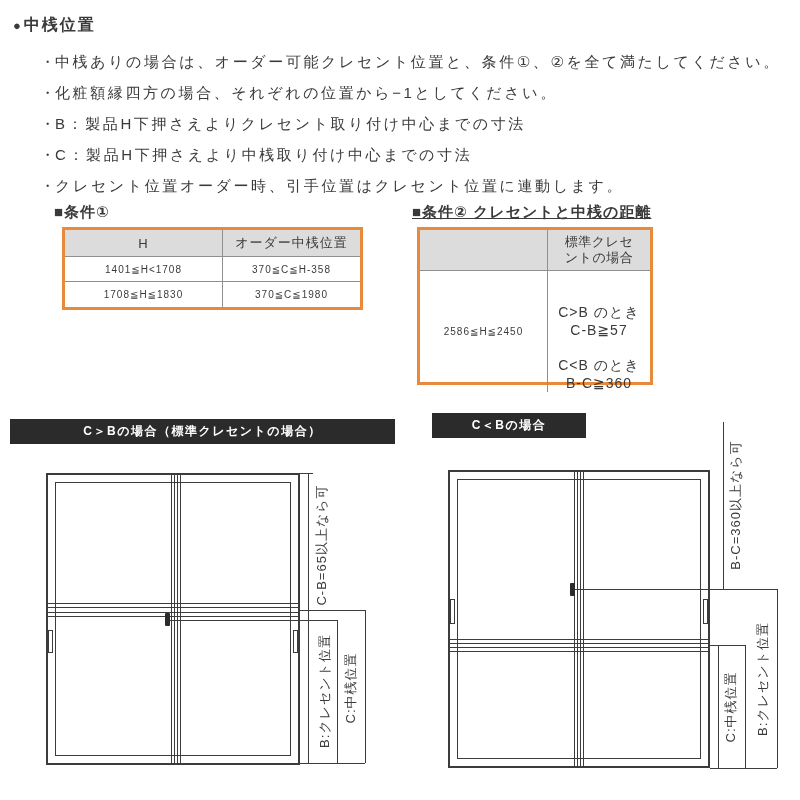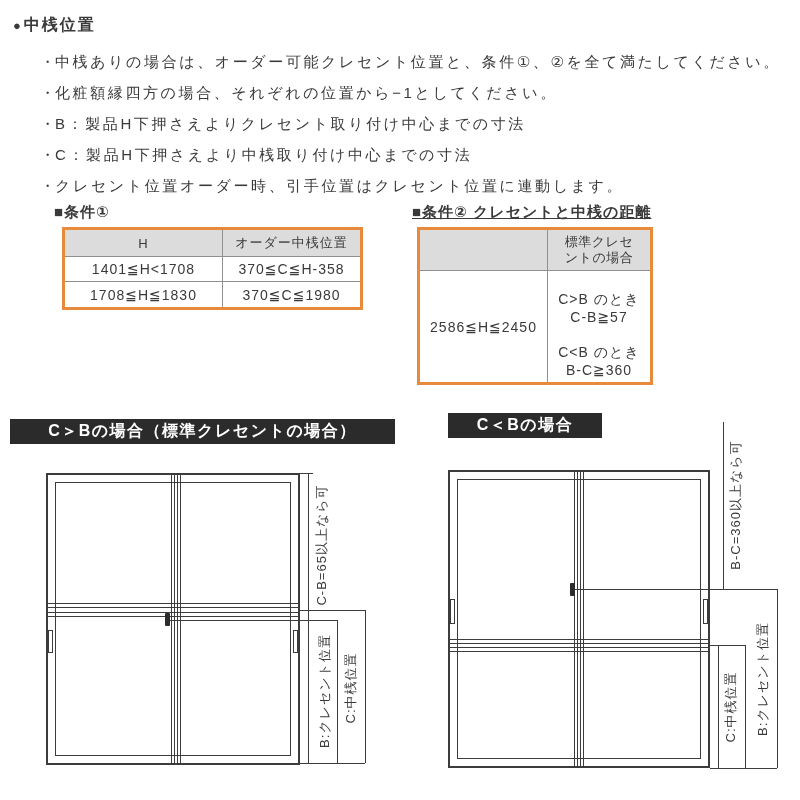--- a/index.html
+++ b/index.html
@@ -15,32 +15,32 @@
   .page-heading .mark{font-size:13px;margin-right:3px;letter-spacing:0;}
   .bullet-list{left:40px;top:47px;width:760px;}
   .bullet-item{height:31px;display:flex;align-items:center;font-size:15px;letter-spacing:2.6px;white-space:nowrap;}
   .bullet-item .dot{width:15px;flex:0 0 15px;letter-spacing:0;}
 
   
   .sec-heading{font-size:15px;font-weight:bold;letter-spacing:1px;white-space:nowrap;}
 
   
   .otable{border:3px solid var(--accent-orange,#e8893c);background:#fff;display:grid;}
-  .cell{display:flex;align-items:center;justify-content:center;font-size:14px;letter-spacing:1px;white-space:nowrap;}
+  .cell{display:flex;align-items:center;justify-content:center;font-size:10px;letter-spacing:1px;white-space:nowrap;}
   .cell.hdr{background:var(--table-header-bg,#dcdcdc);font-size:13px;}
   .bline{border-bottom:1px solid #8f8f8f;}
   .rline{border-right:1px solid #8f8f8f;}
   .t1{left:62px;top:227px;width:301px;height:83px;grid-template-columns:158px 1fr;grid-template-rows:27px 1fr 1fr;}
   .t2{left:417px;top:227px;width:236px;height:158px;grid-template-columns:128px 1fr;grid-template-rows:41px 1fr;}
   .t2 .hdr2{font-size:13px;line-height:16px;text-align:center;white-space:normal;padding:0 10px;letter-spacing:0.5px;}
-  .case-col{display:flex;flex-direction:column;align-items:center;padding-top:19px;gap:17px;}
+  .case-col{display:flex;flex-direction:column;align-items:center;padding-top:32px;gap:17px;}
   .case-block{text-align:center;font-size:14px;line-height:18px;letter-spacing:1px;white-space:nowrap;}
 
   
-  .title-bar{background:var(--title-bar-bg,#2b2b2b);color:#ffffff;font-weight:bold;font-size:16px;
+  .title-bar{background:var(--title-bar-bg,#2b2b2b);color:#ffffff;font-weight:bold;font-size:12px;
     letter-spacing:1.5px;display:flex;align-items:center;justify-content:center;white-space:nowrap;}
 
   
   .hline{background:#3c3c3c;height:1px;}
   .vline{background:#3c3c3c;width:1px;}
   .rect2{border:2px solid #3c3c3c;background:transparent;}
   .rect1{border:1px solid #3c3c3c;background:transparent;}
   .mullion{border-left:1px solid #3c3c3c;border-right:1px solid #3c3c3c;}
   .mullion .in{position:absolute;left:2px;right:2px;top:0;bottom:0;border-left:1px solid #3c3c3c;border-right:1px solid #3c3c3c;}
   .rail{border-top:1px solid #3c3c3c;border-bottom:1px solid #3c3c3c;}
@@ -103,21 +103,21 @@
       <div>C-B≧57</div>
     </div>
     <div class="case-block">
       <div>C&lt;B のとき</div>
       <div>B-C≧360</div>
     </div>
   </div>
 </div>
 
 <div class="abs title-bar" style="left:10px;top:419px;width:385px;height:25px;">C＞Bの場合（標準クレセントの場合）</div>
-<div class="abs title-bar" style="left:448px;top:413px;width:154px;height:25px;">C＜Bの場合</div>
+<div class="abs title-bar" style="left:432px;top:413px;width:154px;height:25px;">C＜Bの場合</div>
 
 <div class="abs rect2" style="left:46px;top:473px;width:254px;height:292px;"></div>
 <div class="abs rect1" style="left:55px;top:482px;width:236px;height:274px;"></div>
 <div class="abs mullion" style="left:171px;top:475px;width:10px;height:288px;">
     <div class="in"></div>
   </div>
 <div class="abs rail" style="left:48px;top:603px;width:250px;height:14px;">
     <div class="in"></div>
   </div>
 <div class="abs handle" style="left:48px;top:630px;width:5px;height:23px;"></div>

